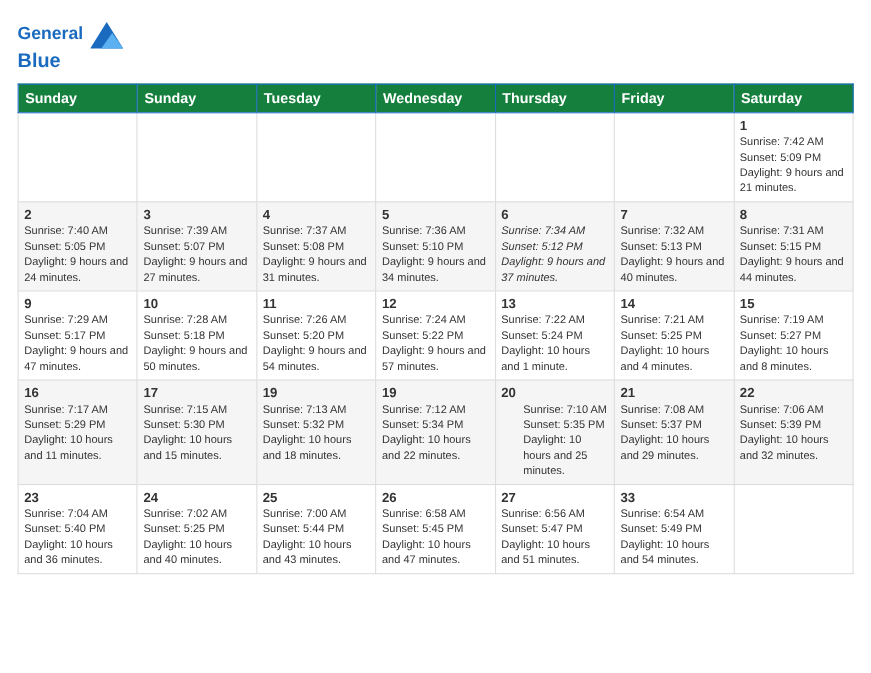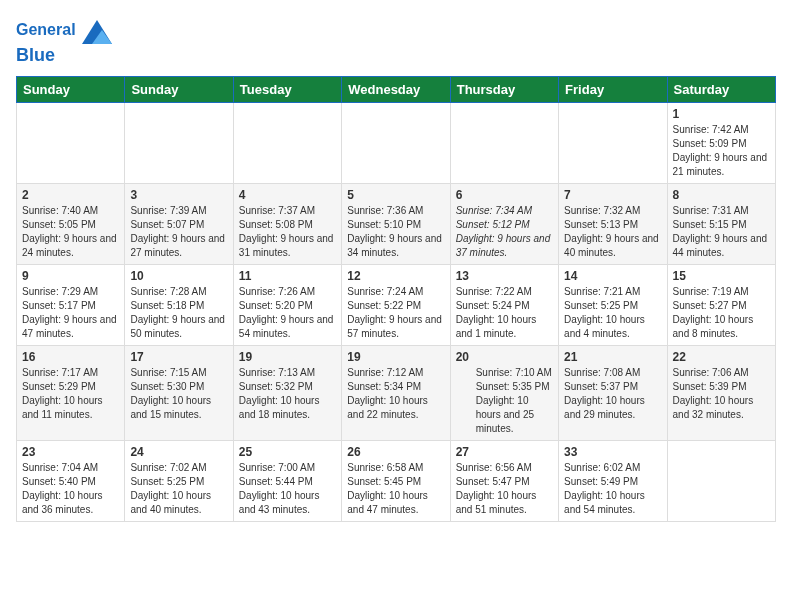--- a/index.html
+++ b/index.html
@@ -295,20 +295,20 @@
 Daylight: 10 hours and 47 minutes.</div>
         </td>
         <td>
           <span class="day-num">27</span>
           <div class="day-info" style="white-space: pre-line;">Sunrise: 6:56 AM
 Sunset: 5:47 PM
 Daylight: 10 hours and 51 minutes.</div>
         </td>
         <td>
           <span class="day-num">33</span>
-          <div class="day-info" style="white-space: pre-line;">Sunrise: 6:02 AM
+          <div class="day-info" style="white-space: pre-line;">Sunrise: 6:54 AM
 Sunset: 5:49 PM
 Daylight: 10 hours and 54 minutes.</div>
         </td>
         <td class="empty-cell"></td>
       </tr>
     </tbody>
 </table>
 
 </body></html>

